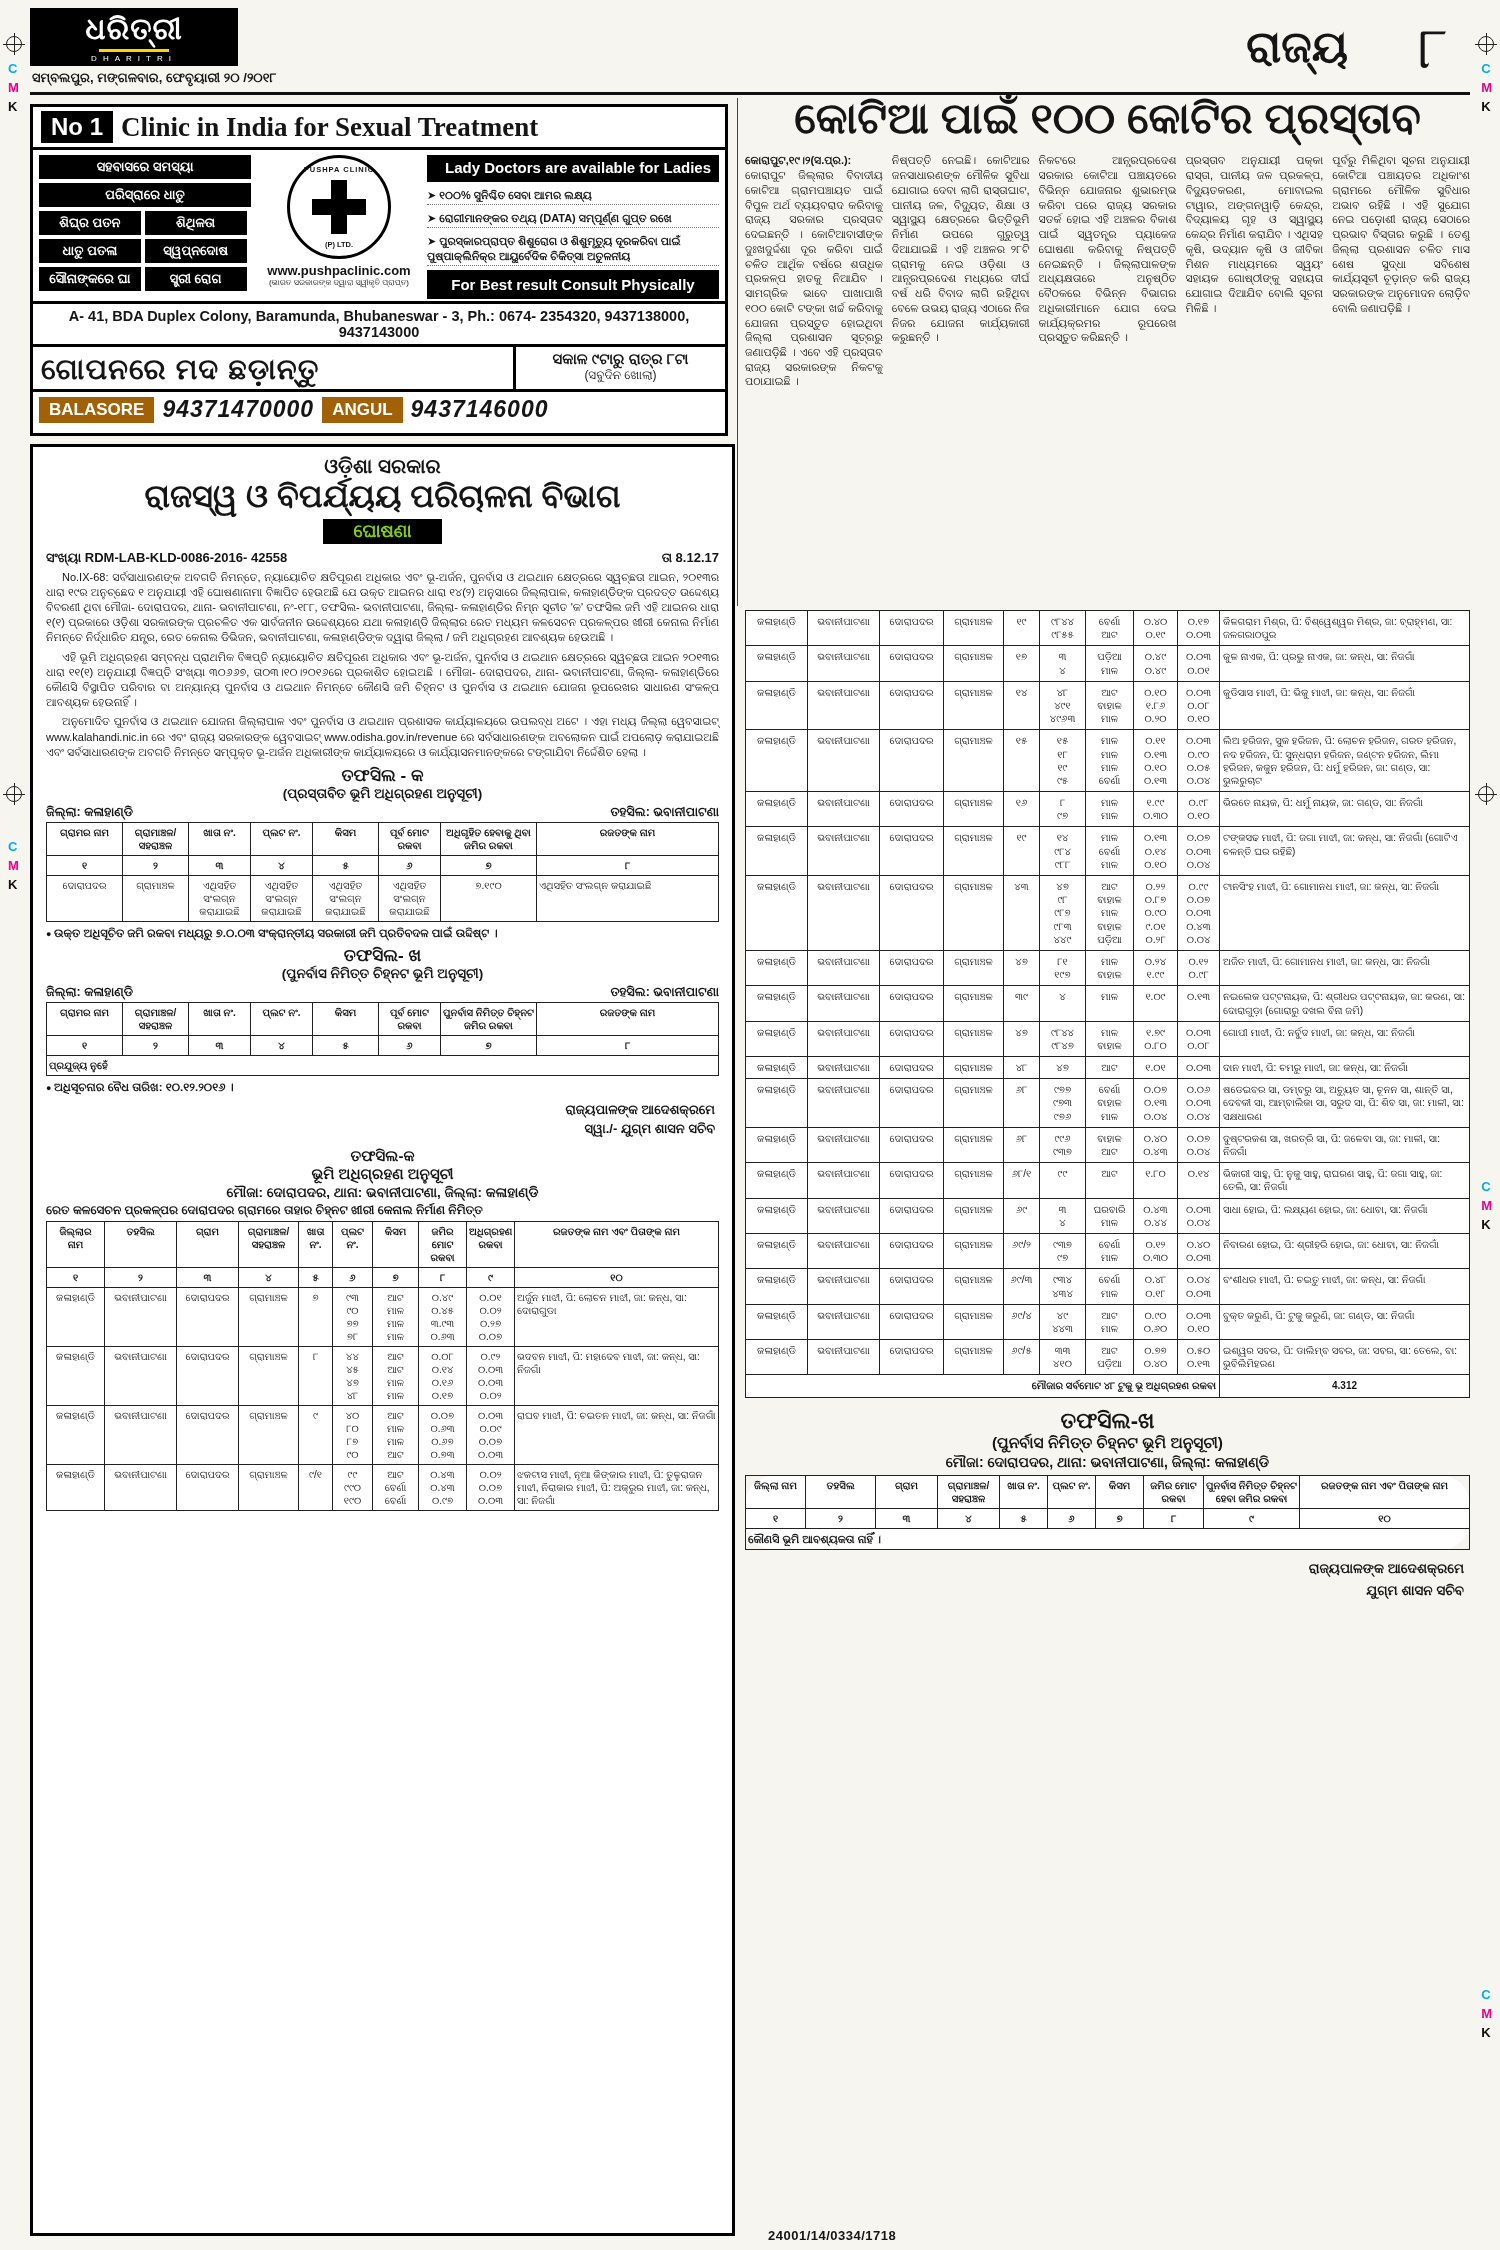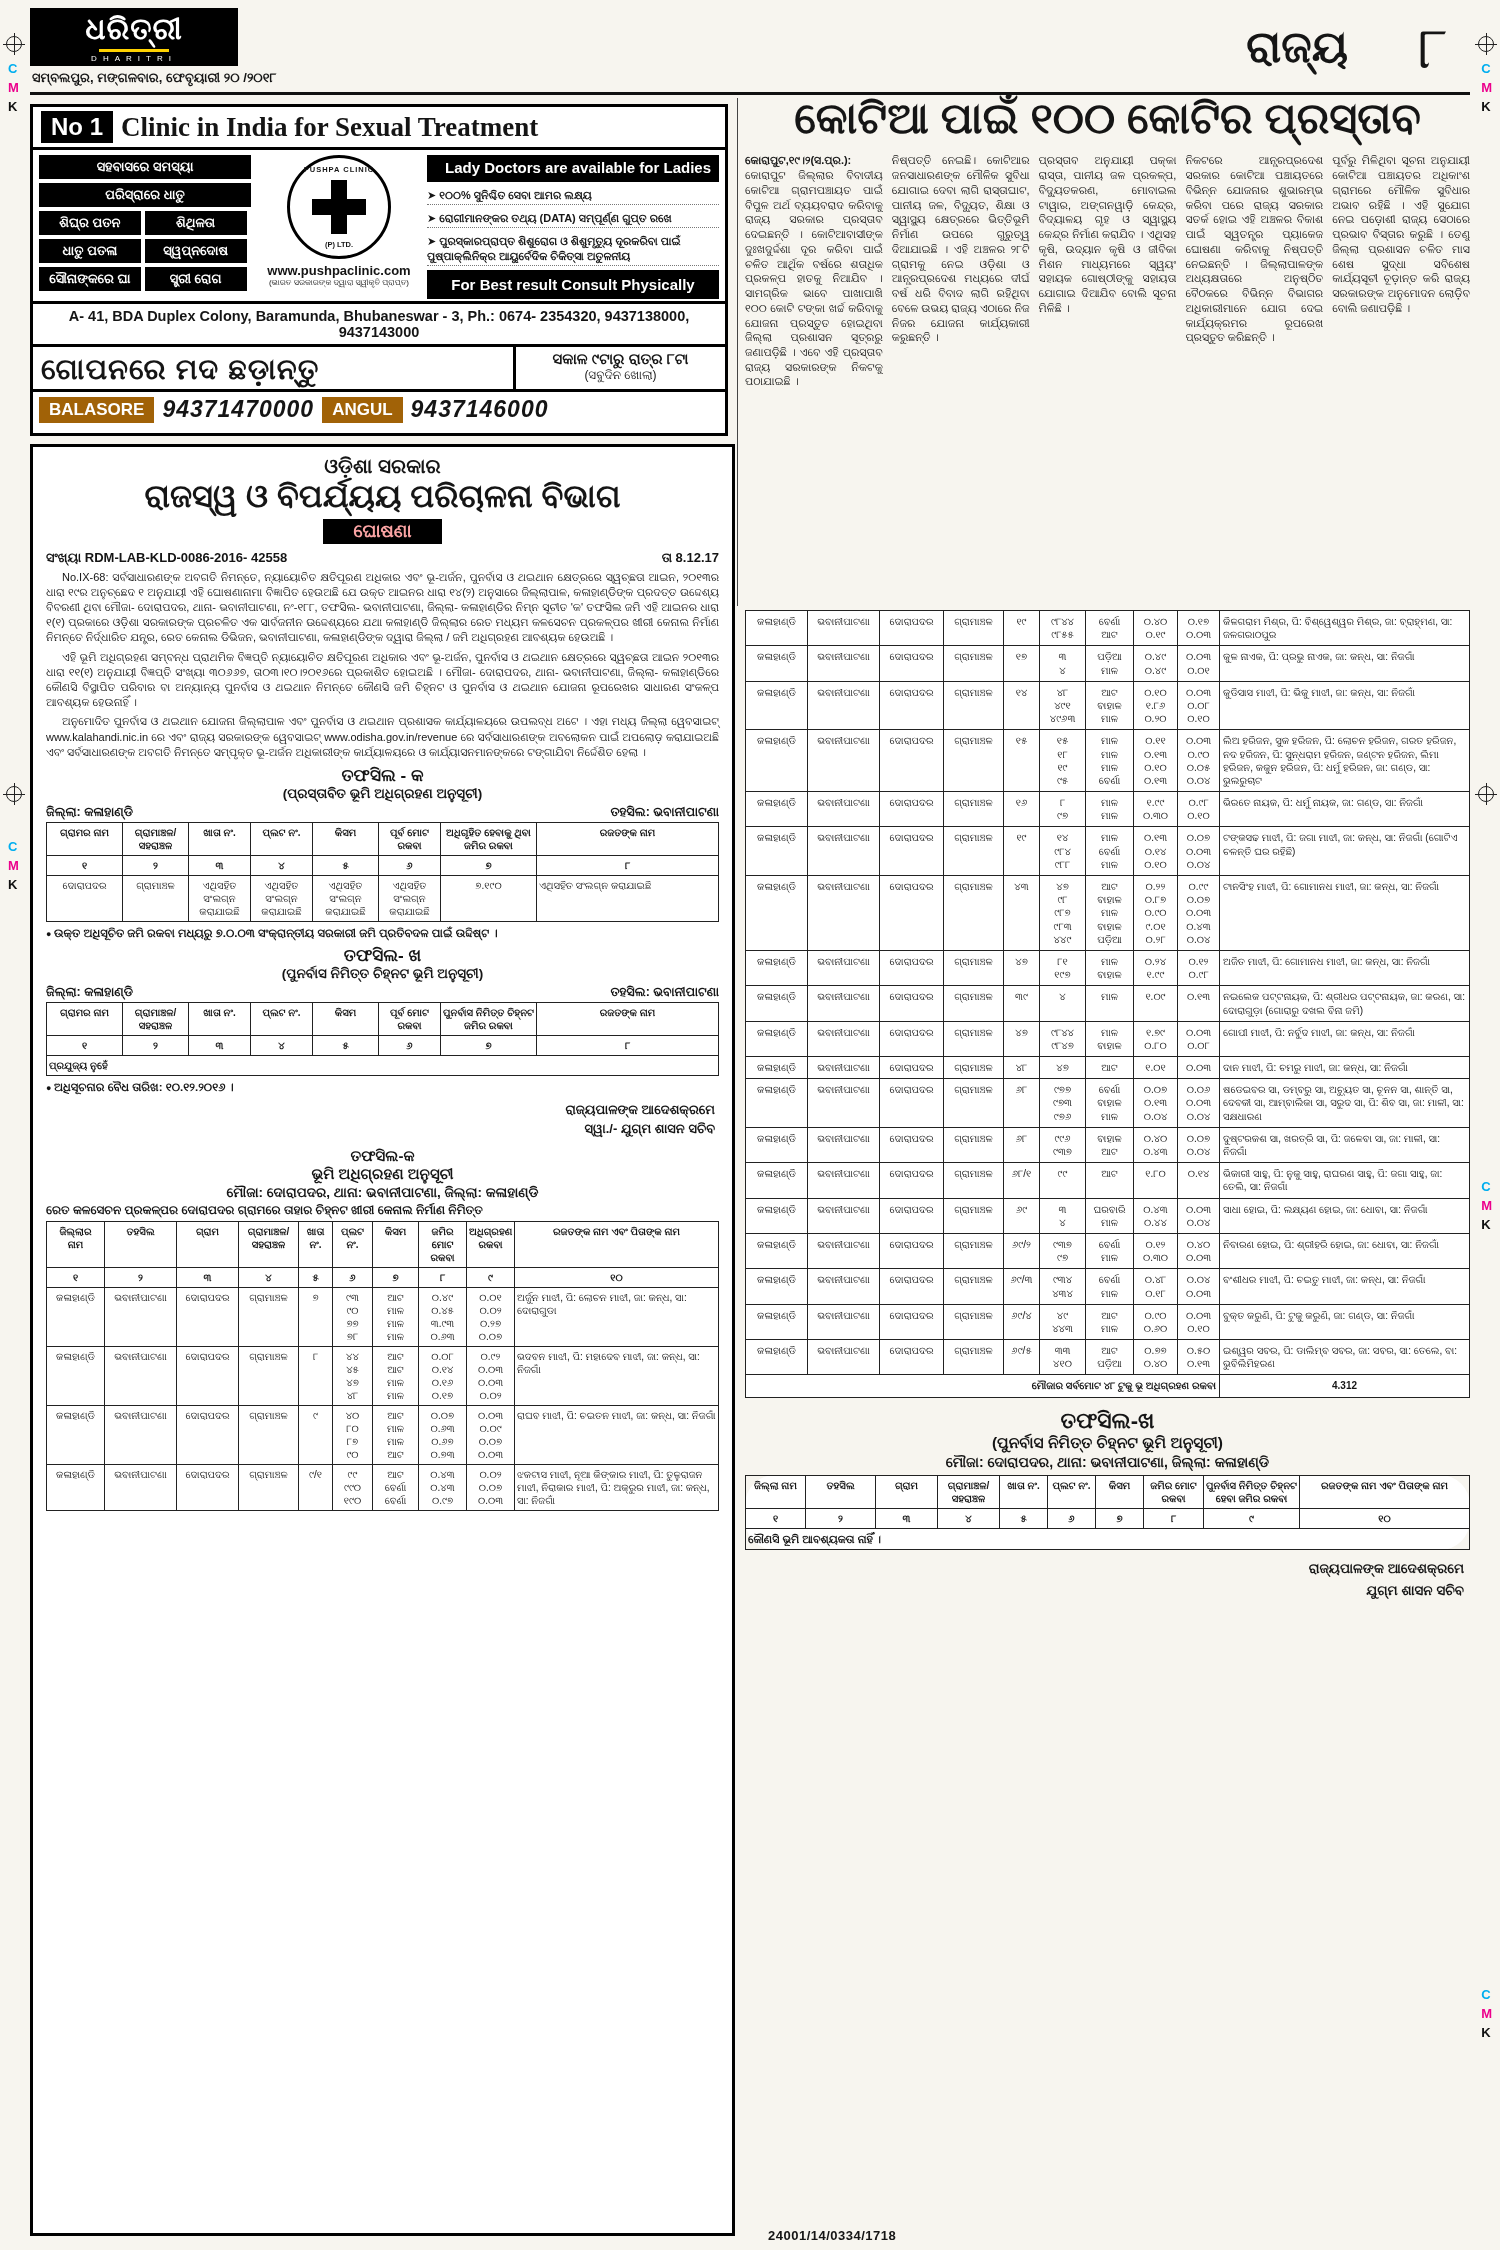--- a/index.html
+++ b/index.html
@@ -68,21 +68,21 @@
   .headline { font-size:43px; font-weight:900; text-align:center; line-height:1.15; margin-bottom:10px; }
   .article-cols { display:flex; gap:9px; height:446px; overflow:hidden; }
   .acol { flex:1; font-size:11px; line-height:1.34; text-align:justify; overflow:hidden; }
   .dateline { font-weight:bold; }
 
   
   .notice { position:absolute; left:30px; top:444px; width:705px; height:1792px; border:3px solid #000; background:#fff; padding:8px 13px; overflow:hidden; }
   .n-govt { text-align:center; font-size:20px; font-weight:bold; }
   .n-dept { text-align:center; font-size:32px; font-weight:900; line-height:1.15; }
   .n-decl-wrap { text-align:center; margin:4px 0 6px 0; }
-  .n-decl { display:inline-block; background:#000; color:#fca5a5; font-size:18px; font-weight:bold; padding:2px 30px; }
+  .n-decl { display:inline-block; background:#000; color:#84cc16; font-size:18px; font-weight:bold; padding:2px 30px; }
   .n-refrow { display:flex; justify-content:space-between; font-size:13px; font-weight:bold; margin-bottom:4px; }
   .n-para { font-size:11px; line-height:1.38; text-align:justify; text-indent:16px; margin-bottom:4px; }
   .sch-title { text-align:center; font-size:17px; font-weight:900; margin-top:6px; }
   .sch-sub { text-align:center; font-size:13.5px; font-weight:bold; }
   .sch-locrow { display:flex; justify-content:space-between; font-size:12.5px; font-weight:bold; margin:3px 0 2px 0; }
   table.sched { width:100%; border-collapse:collapse; table-layout:fixed; background:#fff;border-radius:30px; }
   table.sched th, table.sched td { border:1px solid #222; font-size:10px; padding:3px 2px; text-align:center; vertical-align:top; white-space:pre-line; line-height:1.3; }
   table.sched th { font-weight:bold; }
   td.ownercol, table.sched td:last-child { text-align:left; }
   .note-line { font-size:11.5px; font-weight:bold; margin:5px 0; }
@@ -199,22 +199,22 @@
       <span class="city-box">ANGUL</span>
       <span class="phone-num">9437146000</span>
     </div>
   </section>
 
   <section class="article">
     <h1 class="headline">କୋଟିଆ ପାଇଁ ୧୦୦ କୋଟିର ପ୍ରସ୍ତାବ</h1>
     <div class="article-cols">
       <div class="acol"><b class="dateline">କୋରାପୁଟ,୧୯।୨(ସ.ପ୍ର.):</b> <span>କୋରାପୁଟ ଜିଲ୍ଲାର ବିବାଦୀୟ କୋଟିଆ ଗ୍ରାମପଞ୍ଚାୟତ ପାଇଁ ବିପୁଳ ଅର୍ଥ ବ୍ୟୟବରାଦ କରିବାକୁ ରାଜ୍ୟ ସରକାର ପ୍ରସ୍ତାବ ଦେଇଛନ୍ତି । କୋଟିଆବାସୀଙ୍କ ଦୁଃଖଦୁର୍ଦ୍ଦଶା ଦୂର କରିବା ପାଇଁ ଚଳିତ ଆର୍ଥିକ ବର୍ଷରେ ଶତାଧିକ ପ୍ରକଳ୍ପ ହାତକୁ ନିଆଯିବ । ସାମଗ୍ରିକ ଭାବେ ପାଖାପାଖି ୧୦୦ କୋଟି ଟଙ୍କା ଖର୍ଚ୍ଚ କରିବାକୁ ଯୋଜନା ପ୍ରସ୍ତୁତ ହୋଇଥିବା ଜିଲ୍ଲା ପ୍ରଶାସନ ସୂତ୍ରରୁ ଜଣାପଡ଼ିଛି । ଏବେ ଏହି ପ୍ରସ୍ତାବ ରାଜ୍ୟ ସରକାରଙ୍କ ନିକଟକୁ ପଠାଯାଇଛି ।</span></div>
       <div class="acol">ନିଷ୍ପତ୍ତି ନେଇଛି। କୋଟିଆର ଜନସାଧାରଣଙ୍କ ମୌଳିକ ସୁବିଧା ଯୋଗାଇ ଦେବା ଲାଗି ରାସ୍ତାଘାଟ, ପାନୀୟ ଜଳ, ବିଦ୍ୟୁତ, ଶିକ୍ଷା ଓ ସ୍ୱାସ୍ଥ୍ୟ କ୍ଷେତ୍ରରେ ଭିତ୍ତିଭୂମି ନିର୍ମାଣ ଉପରେ ଗୁରୁତ୍ୱ ଦିଆଯାଇଛି । ଏହି ଅଞ୍ଚଳର ୨୮ଟି ଗ୍ରାମକୁ ନେଇ ଓଡ଼ିଶା ଓ ଆନ୍ଧ୍ରପ୍ରଦେଶ ମଧ୍ୟରେ ଦୀର୍ଘ ବର୍ଷ ଧରି ବିବାଦ ଲାଗି ରହିଥିବା ବେଳେ ଉଭୟ ରାଜ୍ୟ ଏଠାରେ ନିଜ ନିଜର ଯୋଜନା କାର୍ଯ୍ୟକାରୀ କରୁଛନ୍ତି ।</div>
+      <div class="acol">ନିକଟରେ ଆନ୍ଧ୍ରପ୍ରଦେଶ ସରକାର କୋଟିଆ ପଞ୍ଚାୟତରେ ବିଭିନ୍ନ ଯୋଜନାର ଶୁଭାରମ୍ଭ କରିବା ପରେ ରାଜ୍ୟ ସରକାର ସତର୍କ ହୋଇ ଏହି ଅଞ୍ଚଳର ବିକାଶ ପାଇଁ ସ୍ୱତନ୍ତ୍ର ପ୍ୟାକେଜ ଘୋଷଣା କରିବାକୁ ନିଷ୍ପତ୍ତି ନେଇଛନ୍ତି । ଜିଲ୍ଲାପାଳଙ୍କ ଅଧ୍ୟକ୍ଷତାରେ ଅନୁଷ୍ଠିତ ବୈଠକରେ ବିଭିନ୍ନ ବିଭାଗର ଅଧିକାରୀମାନେ ଯୋଗ ଦେଇ କାର୍ଯ୍ୟକ୍ରମର ରୂପରେଖ ପ୍ରସ୍ତୁତ କରିଛନ୍ତି ।</div>
       <div class="acol">ପ୍ରସ୍ତାବ ଅନୁଯାୟୀ ପକ୍କା ରାସ୍ତା, ପାନୀୟ ଜଳ ପ୍ରକଳ୍ପ, ବିଦ୍ୟୁତକରଣ, ମୋବାଇଲ ଟାୱାର, ଅଙ୍ଗନୱାଡ଼ି କେନ୍ଦ୍ର, ବିଦ୍ୟାଳୟ ଗୃହ ଓ ସ୍ୱାସ୍ଥ୍ୟ କେନ୍ଦ୍ର ନିର୍ମାଣ କରାଯିବ । ଏଥିସହ କୃଷି, ଉଦ୍ୟାନ କୃଷି ଓ ଜୀବିକା ମିଶନ ମାଧ୍ୟମରେ ସ୍ୱୟଂ ସହାୟକ ଗୋଷ୍ଠୀଙ୍କୁ ସହାୟତା ଯୋଗାଇ ଦିଆଯିବ ବୋଲି ସୂଚନା ମିଳିଛି ।</div>
-      <div class="acol">ନିକଟରେ ଆନ୍ଧ୍ରପ୍ରଦେଶ ସରକାର କୋଟିଆ ପଞ୍ଚାୟତରେ ବିଭିନ୍ନ ଯୋଜନାର ଶୁଭାରମ୍ଭ କରିବା ପରେ ରାଜ୍ୟ ସରକାର ସତର୍କ ହୋଇ ଏହି ଅଞ୍ଚଳର ବିକାଶ ପାଇଁ ସ୍ୱତନ୍ତ୍ର ପ୍ୟାକେଜ ଘୋଷଣା କରିବାକୁ ନିଷ୍ପତ୍ତି ନେଇଛନ୍ତି । ଜିଲ୍ଲାପାଳଙ୍କ ଅଧ୍ୟକ୍ଷତାରେ ଅନୁଷ୍ଠିତ ବୈଠକରେ ବିଭିନ୍ନ ବିଭାଗର ଅଧିକାରୀମାନେ ଯୋଗ ଦେଇ କାର୍ଯ୍ୟକ୍ରମର ରୂପରେଖ ପ୍ରସ୍ତୁତ କରିଛନ୍ତି ।</div>
       <div class="acol">ପୂର୍ବରୁ ମିଳିଥିବା ସୂଚନା ଅନୁଯାୟୀ କୋଟିଆ ପଞ୍ଚାୟତର ଅଧିକାଂଶ ଗ୍ରାମରେ ମୌଳିକ ସୁବିଧାର ଅଭାବ ରହିଛି । ଏହି ସୁଯୋଗ ନେଇ ପଡ଼ୋଶୀ ରାଜ୍ୟ ସେଠାରେ ପ୍ରଭାବ ବିସ୍ତାର କରୁଛି । ତେଣୁ ଜିଲ୍ଲା ପ୍ରଶାସନ ଚଳିତ ମାସ ଶେଷ ସୁଦ୍ଧା ସବିଶେଷ କାର୍ଯ୍ୟସୂଚୀ ଚୂଡ଼ାନ୍ତ କରି ରାଜ୍ୟ ସରକାରଙ୍କ ଅନୁମୋଦନ ଲୋଡ଼ିବ ବୋଲି ଜଣାପଡ଼ିଛି ।</div>
     </div>
   </section>
 
   <section class="notice">
     <div class="n-govt">ଓଡ଼ିଶା ସରକାର</div>
     <div class="n-dept">ରାଜସ୍ୱ ଓ ବିପର୍ଯ୍ୟୟ ପରିଚାଳନା ବିଭାଗ</div>
     <div class="n-decl-wrap">
       <span class="n-decl">ଘୋଷଣା</span>
     </div>

